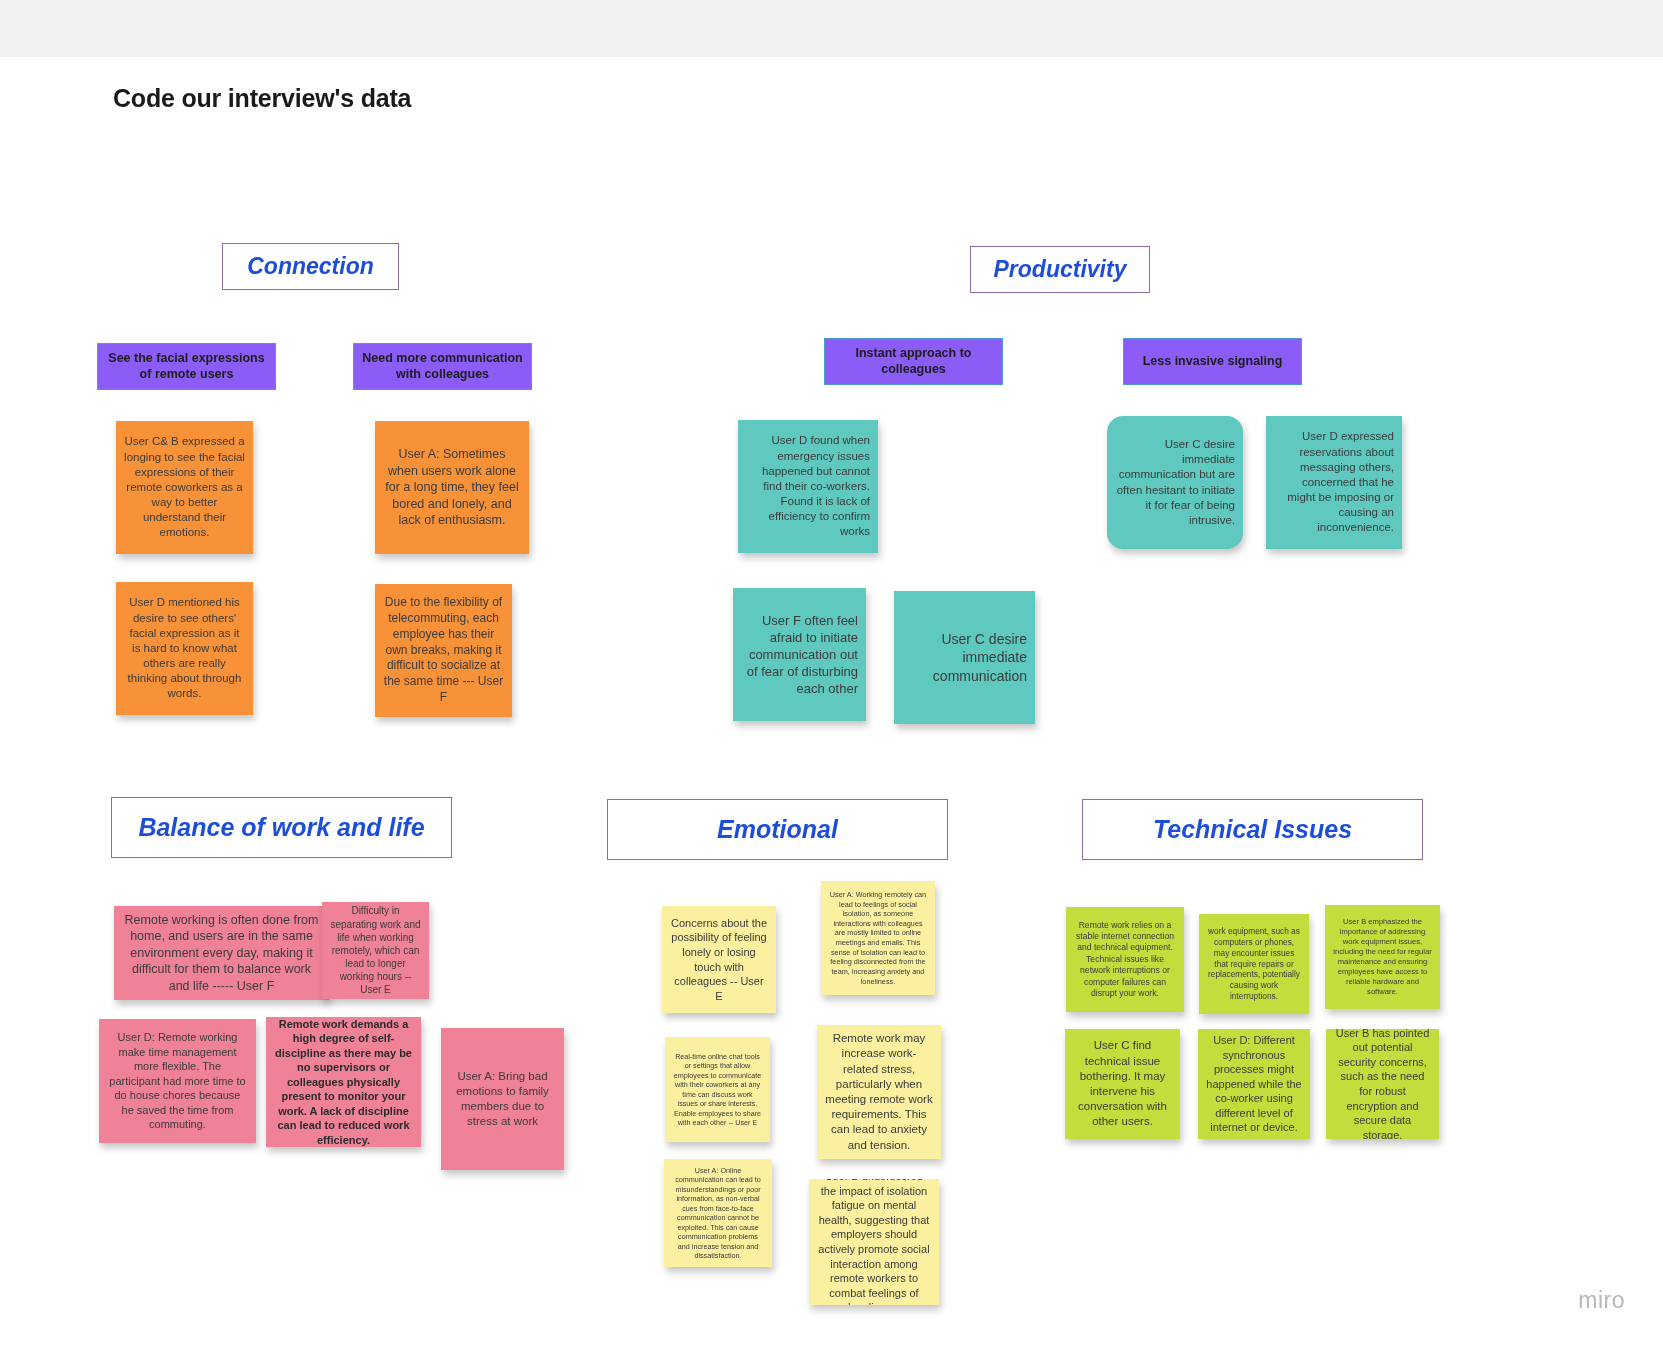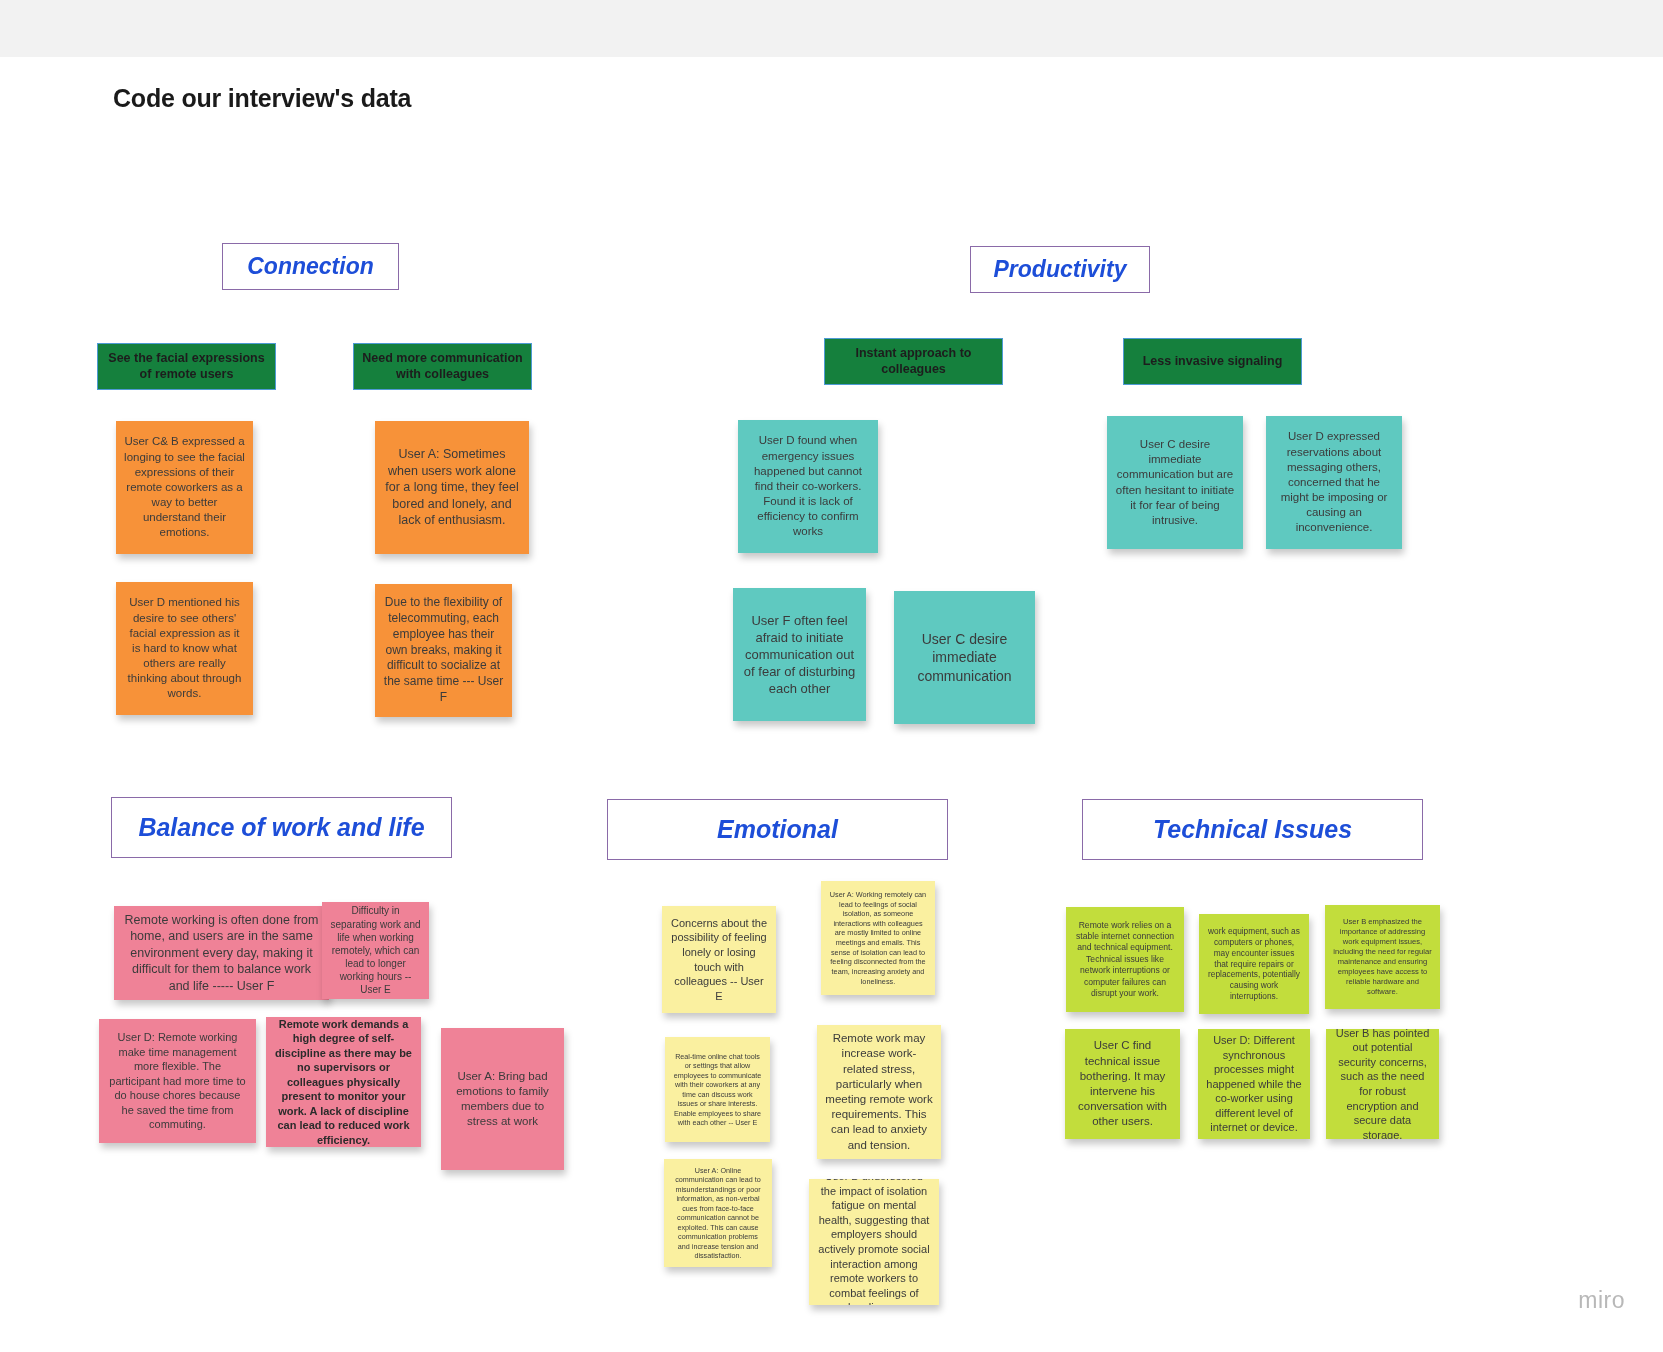--- a/index.html
+++ b/index.html
@@ -48,21 +48,21 @@
   }
   .cat-header span {
     font-style: italic;
     font-weight: bold;
     color: #1d4ed8;
   }
   
   .sub-box {
     position: absolute;
     border: 1.3px solid #4e9ad4;
-    background: #15803d;
+    background: #8b5cf6;
     display: flex;
     align-items: center;
     justify-content: center;
     box-sizing: border-box;
     padding: 4px 8px;
   }
   .sub-box span {
     font-size: 12.5px;
     font-weight: bold;
     color: #1d1d1d;
@@ -77,21 +77,21 @@
     align-items: center;
     justify-content: center;
     text-align: center;
     padding: 6px 8px;
     color: #3b3b3b;
     box-shadow: 2px 5px 7px rgba(0,0,0,0.22);
     line-height: 1.32;
     overflow: hidden;
   }
   .note.orange { background: #f79239; }
-  .note.teal   { background: #5fc9c0; }
+  .note.teal   { background: #5fc9c0; text-align: right; }
   .note.pink   { background: #ef8297; }
   .note.yellow { background: #faf0a0; }
   .note.green  { background: #c2dd3c; }
   .note.bold   { font-weight: bold; color: #2b2b2b; }
 
   .miro-logo {
     position: absolute;
     right: 38px;
     bottom: 38px;
     font-size: 23px;
@@ -159,21 +159,21 @@
 
   <div class="note orange" style="left:375px; top:527px; width:137px; height:133px; font-size:12px;">
     <span>Due to the flexibility of telecommuting, each employee has their own breaks, making it difficult to socialize at the same time --- User F</span>
   </div>
 
   <div class="note teal" style="left:738px; top:363px; width:140px; height:133px; font-size:11.5px;">
     <span>User D found when emergency issues happened but cannot find their co-workers. Found it is lack of efficiency to confirm works</span>
   </div>
 
 
-  <div class="note teal" style="left:1107px; top:359px; width:136px; height:133px; font-size:11.5px;">
+  <div class="note teal" style="left:1107px; top:359px; width:136px; height:133px; font-size:11.5px;border-radius:16px;">
     <span>User C desire immediate communication but are often hesitant to initiate it for fear of being intrusive.</span>
   </div>
 
   <div class="note teal" style="left:1266px; top:359px; width:136px; height:133px; font-size:11.5px;">
     <span>User D expressed reservations about messaging others, concerned that he might be imposing or causing an inconvenience.</span>
   </div>
 
   <div class="note teal" style="left:733px; top:531px; width:133px; height:133px; font-size:13px;">
     <span>User F often feel afraid to initiate communication out of fear of disturbing each other</span>
   </div>

